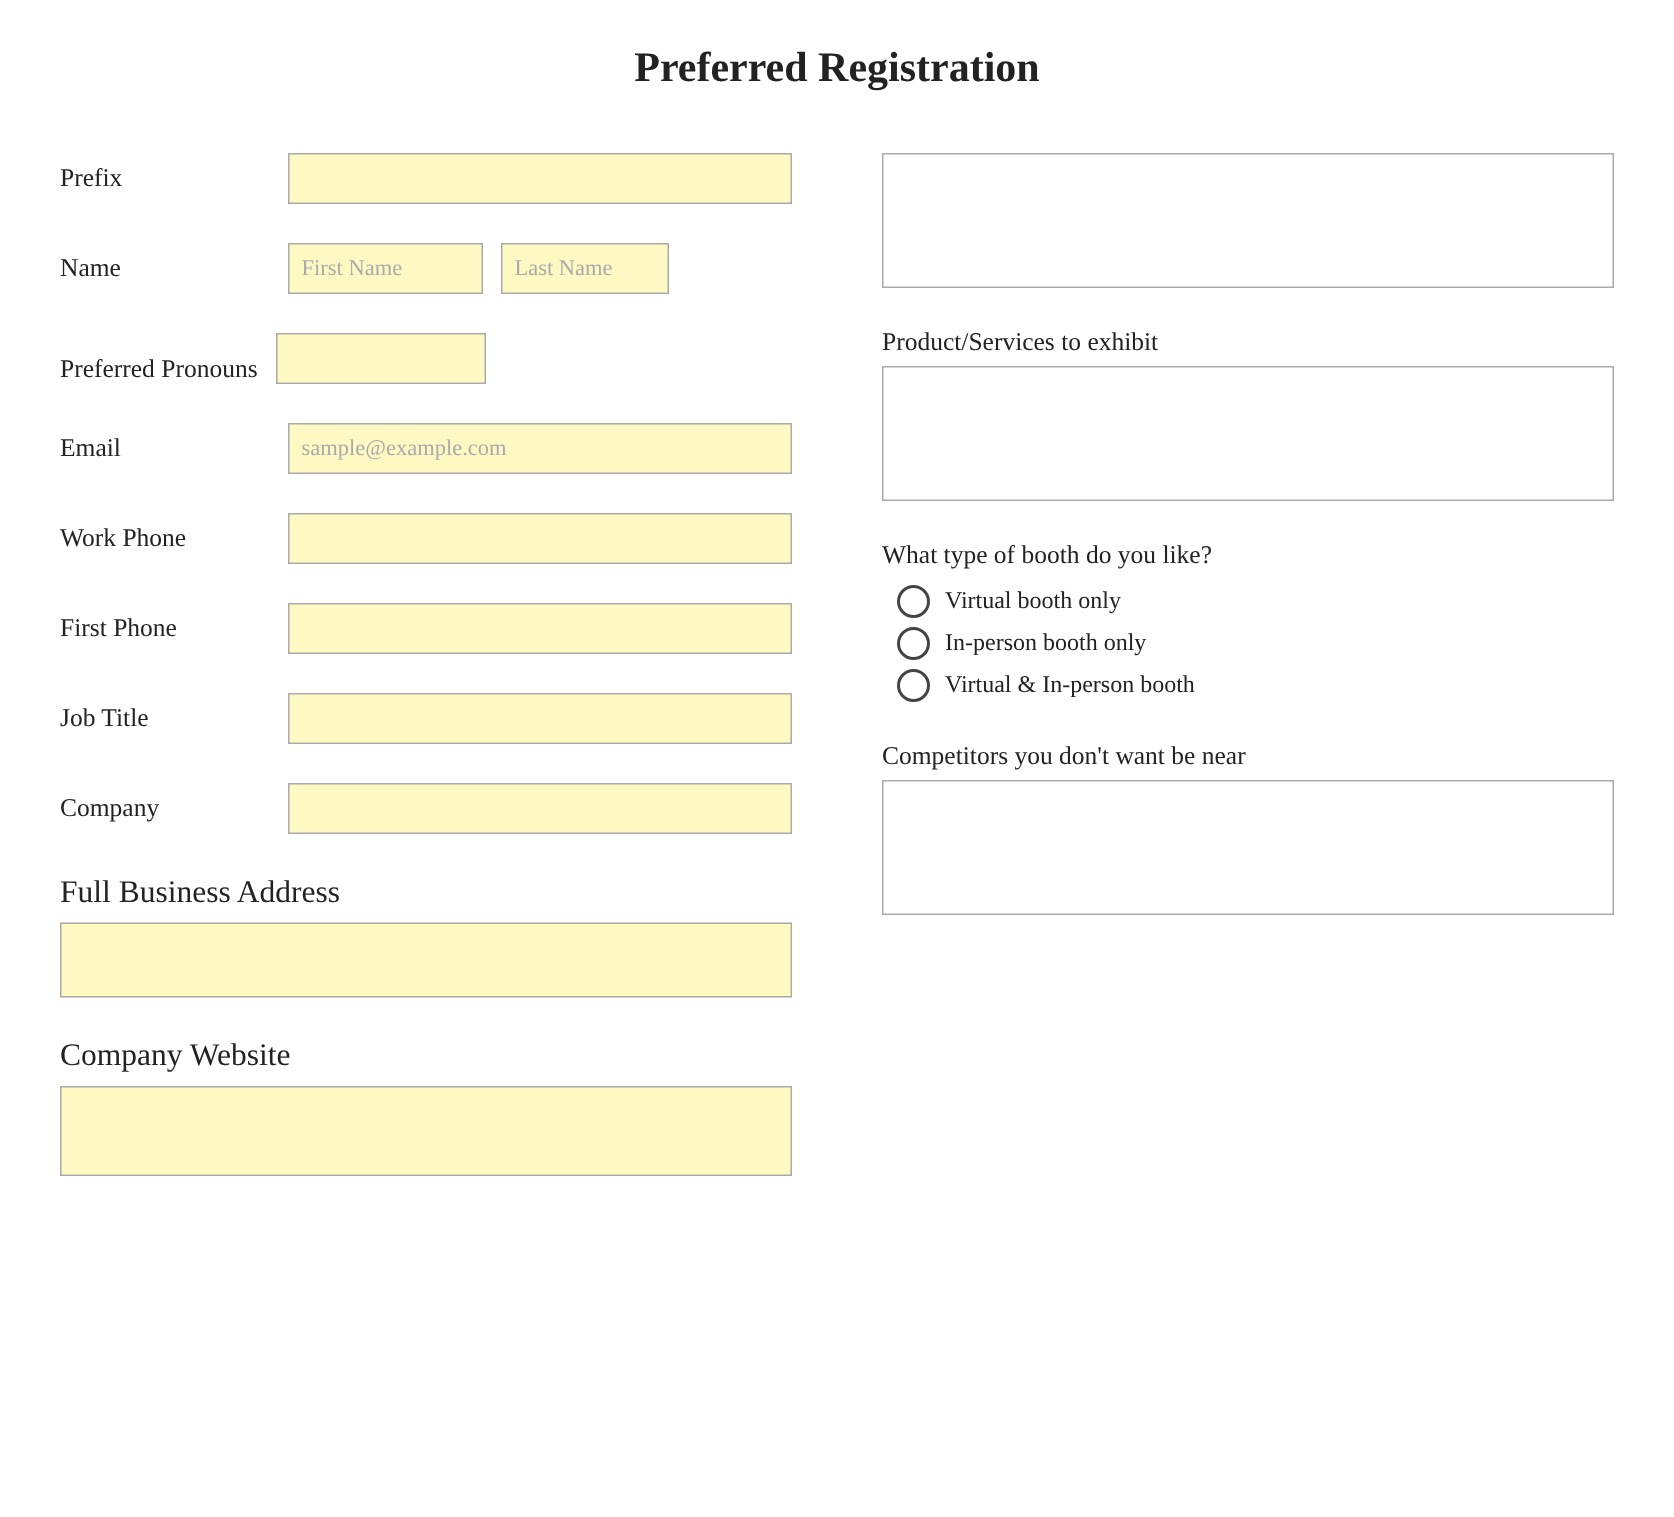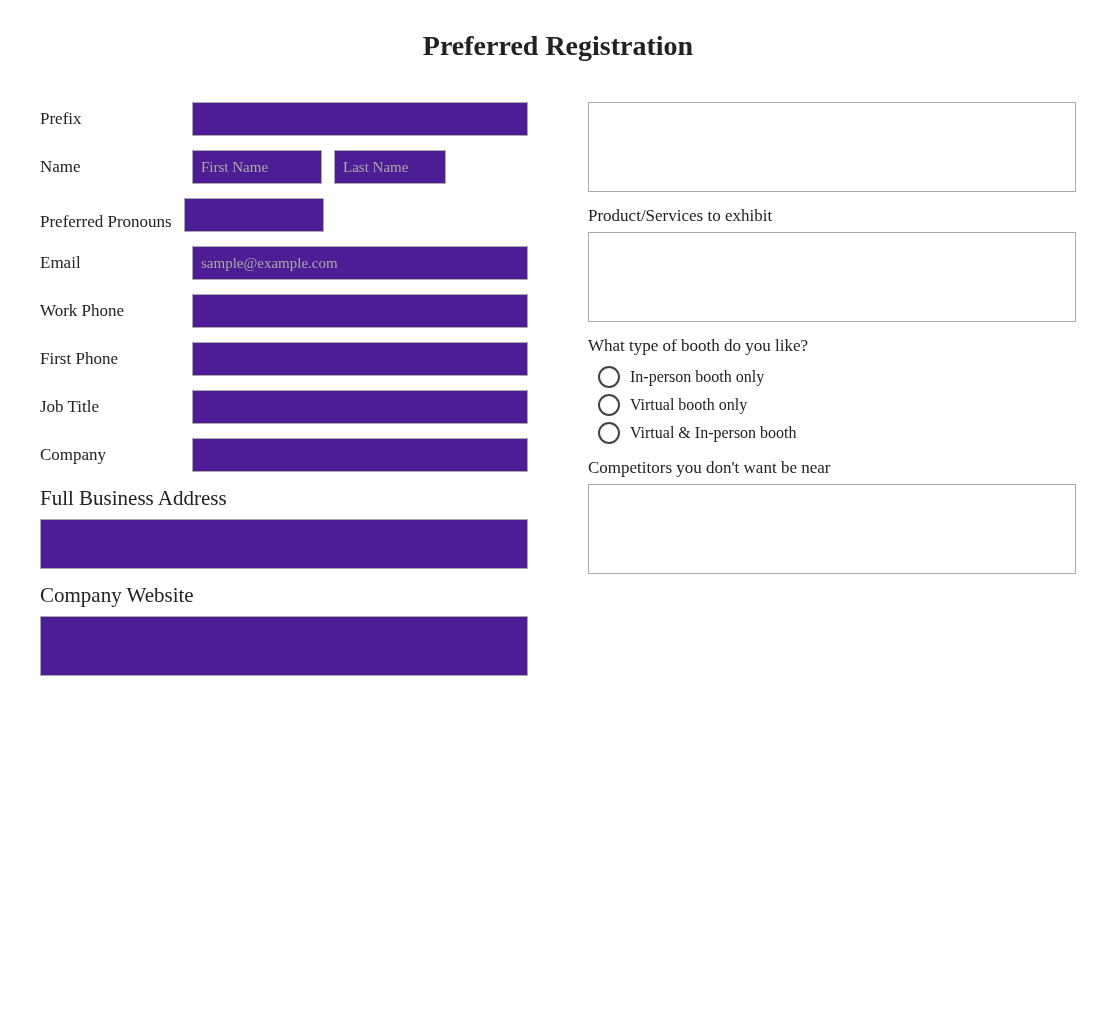--- a/index.html
+++ b/index.html
@@ -26,21 +26,21 @@
 
     .form-container {
       display: grid;
       grid-template-columns: 1fr 1fr;
       gap: 0 60px;
     }
 
     .left-col, .right-col {
       display: flex;
       flex-direction: column;
-      gap: 14px;
+      gap: 26px;
     }
 
     .field-row {
       display: flex;
       align-items: center;
       gap: 12px;
     }
 
     .field-label {
       font-size: 17px;
@@ -52,21 +52,21 @@
       font-size: 21px;
       margin-bottom: 8px;
     }
 
     input[type="text"],
     input[type="email"] {
       border: 1px solid #aaaaaa;
       padding: 6px 8px;
       font-size: 15px;
       font-family: Georgia, serif;
-      background: #4c1d95;
+      background: #fef9c3;
       color: #888;
       height: 34px;
     }
 
     input[type="text"]::placeholder,
     input[type="email"]::placeholder {
       color: #aaaaaa;
     }
 
     .input-full {
@@ -220,25 +220,25 @@
     <div class="field-block">
       <span class="section-label">Product/Services to exhibit</span>
       <textarea rows="4" style="height: 90px;"></textarea>
     </div>
 
     <div class="field-block">
       <span class="section-label">What type of booth do you like?</span>
       <div class="booth-options">
         <div class="radio-option">
           <div class="radio-circle"></div>
-          <span>In-person booth only</span>
+          <span>Virtual booth only</span>
         </div>
         <div class="radio-option">
           <div class="radio-circle"></div>
-          <span>Virtual booth only</span>
+          <span>In-person booth only</span>
         </div>
         <div class="radio-option">
           <div class="radio-circle"></div>
           <span>Virtual &amp; In-person booth</span>
         </div>
       </div>
     </div>
 
 
     <div class="field-block">

